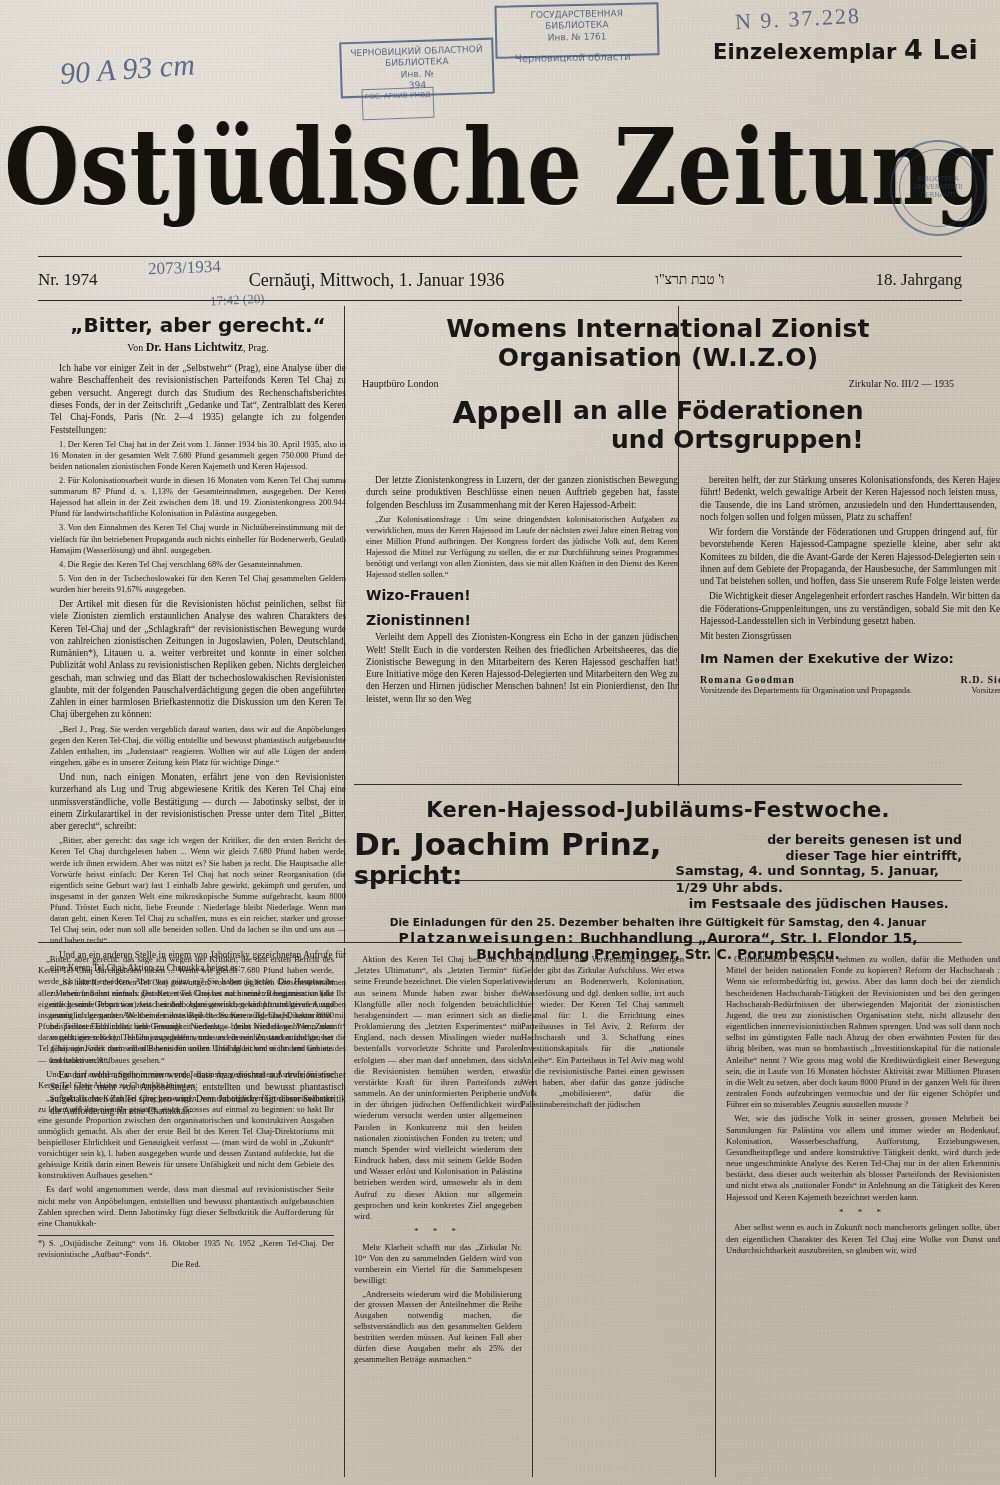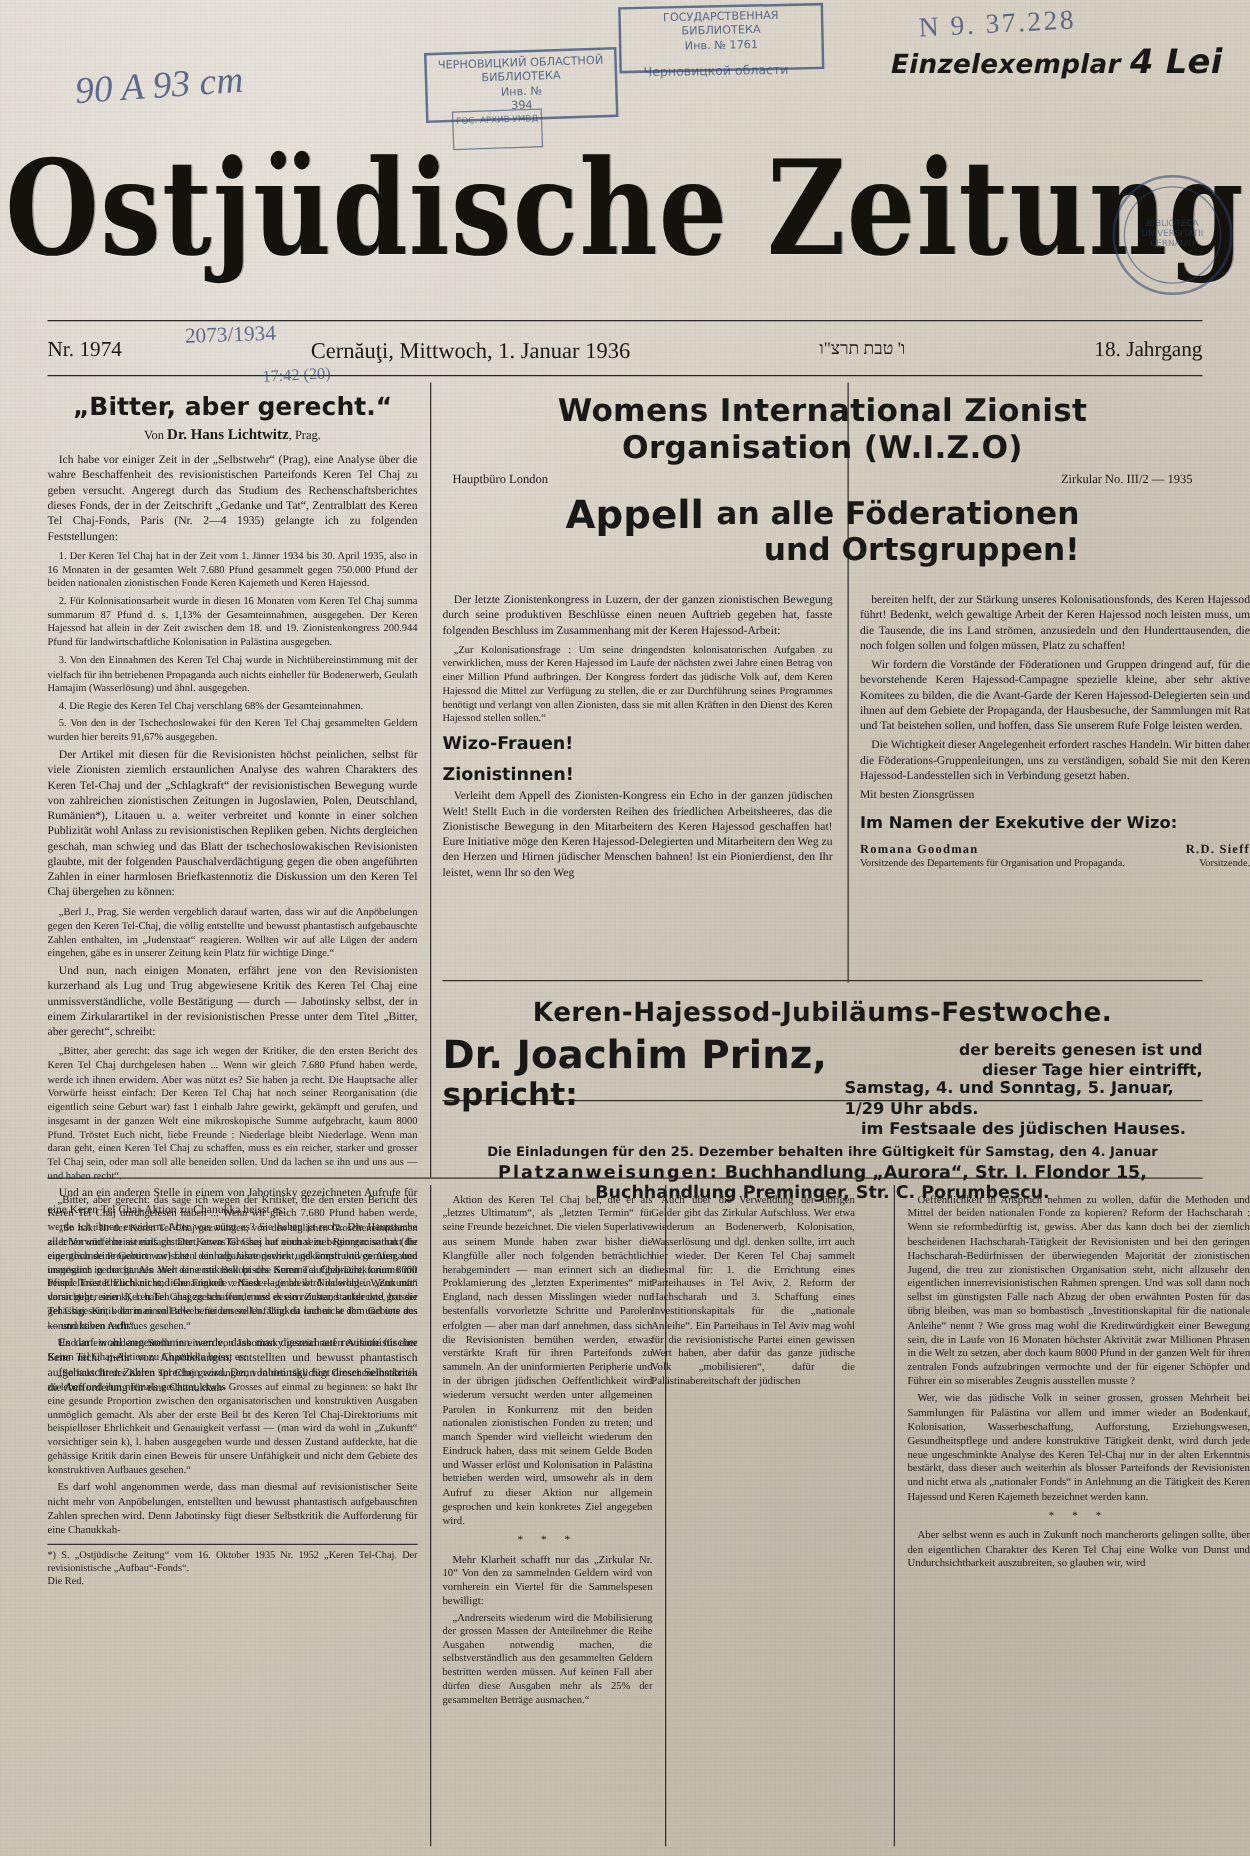--- a/index.html
+++ b/index.html
@@ -55,21 +55,21 @@
     font-family:"DejaVu Sans", sans-serif;text-align:center;padding-top:3px;
     transform:rotate(-2deg);opacity:.65;
   }
   .cherniv{
     position:absolute;left:515px;top:52px;font-size:10px;color:#2f4472;
     font-family:"DejaVu Sans", sans-serif;transform:rotate(-1deg);opacity:.7;
   }
   .einzel{
     position:absolute;right:22px;top:34px;
     font-family:"DejaVu Sans", sans-serif;font-weight:bold;
-    font-size:21px;letter-spacing:.2px;white-space:nowrap;font-style:italic;
+    font-size:21px;letter-spacing:.2px;white-space:nowrap;
   }
   .einzel .big{font-size:27px;}
   
   .masthead{
     position:absolute;top:108px;left:0;right:0;height:140px;
     text-align:center;
   }
   .masthead .title{
     font-family:"DejaVu Serif", serif;
     font-weight:bold;
@@ -118,21 +118,21 @@
   .vline{position:absolute;top:0;bottom:0;width:0;border-left:1px solid #35332d;}
   .v1{left:306px;top:0;height:636px;}
   .v2{left:306px;top:642px;bottom:0;}
   .v3{left:494px;top:642px;bottom:0;}
   .v4{left:677px;top:642px;bottom:0;}
   .v5{left:640px;top:0;height:480px;}
   .hline{position:absolute;border-top:1px solid #35332d;}
   .h1{left:316px;right:0;top:478px;}
   .h2{left:316px;right:0;top:574px;}
   .h3{left:0;right:0;top:636px;}
-  .col{position:absolute;font-size:9.3px;line-height:1.32;text-align:justify;}
+  .col{position:absolute;font-size:9.3px;line-height:1.32;text-align:justify;margin-left:12px;}
   .col p{margin:0 0 3px 0;text-indent:9px;}
   .col p.noind{text-indent:0;}
   .c-left{left:0;top:6px;width:296px;bottom:0;}
   .c-mid{left:316px;top:168px;width:312px;}
   .c-right{left:650px;top:168px;width:312px;}
   .lead-title{font-size:20px;font-weight:bold;text-align:center;font-family:"DejaVu Sans",sans-serif;margin:0 0 2px;}
   .lead-sub{font-size:12.5px;font-weight:bold;text-align:center;font-family:"DejaVu Sans",sans-serif;margin:0 0 4px;}
   .byline{font-size:10px;text-align:center;margin:0 0 6px;}
   .byline b{font-size:12px;}
   .wizo-title{
@@ -314,21 +314,21 @@
       </div>
     </div>
 
     <div class="b4">
       <p>„Bitter, aber gerecht: das sage ich wegen der Kritiker, die den ersten Bericht des Keren Tel Chaj durchgelesen haben ... Wenn wir gleich 7.680 Pfund haben werde, werde ich ihnen erwidern. Aber was nützt es? Sie haben ja recht. Die Hauptsache aller Vorwürfe heisst einfach: Der Keren Tel Chaj hat noch seiner Reorganisation (die eigentlich seine Geburt war) fast 1 einhalb Jahre gewirkt, gekämpft und gerufen, und insgesamt in der ganzen Welt eine mikroskopische Summe aufgebracht, kaum 8000 Pfund. Tröstet Euch nicht, liebe Freunde : Niederlage bleibt Niederlage. Wenn man daran geht, einen Keren Tel Chaj zu schaffen, muss es ein reicher, starker und grosser Tel Chaj sein, oder man soll alle beneiden sollen. Und da lachen se ihn und uns aus — und haben recht“.</p>
       <p>Und an ein anderen Stelle in einem von Jabotinsky gezeichneten Aufrufe für eine Keren Tel Chaj-Aktion zu Chanukka heisst es:</p>
       <p class="quote">„So hakt IIr der Keren Tel Chaj gezwungen, von den täglichen Groscheneinnahmen zu leben und ihm niemals gestattet, etwas Grosses auf einmal zu beginnen: so hakt Ihr eine gesunde Proportion zwischen den organisatorischen und konstruktiven Ausgaben unmöglich gemacht. Als aber der erste Beil bt des Keren Tel Chaj-Direktoriums mit beispielloser Ehrlichkeit und Genauigkeit verfasst — (man wird da wohl in „Zukunft“ vorsichtiger sein k), l. haben ausgegeben wurde und dessen Zustand aufdeckte, hat die gehässige Kritik darin einen Beweis für unsere Unfähigkeit und nicht dem Gebiete des konstruktiven Aufbaues gesehen.“</p>
       <p>Es darf wohl angenommen werde, dass man diesmal auf revisionistischer Seite nicht mehr von Anpöbelungen, entstellten und bewusst phantastisch aufgebauschten Zahlen sprechen wird. Denn Jabotinsky fügt dieser Selbstkritik die Aufforderung für eine Chanukkah-</p>
       <div class="footnote">
         <span>*) S. „Ostjüdische Zeitung“ vom 16. Oktober 1935 Nr. 1952 „Keren Tel-Chaj. Der revisionistische „Aufbau“-Fonds“.</span>
-        <div style="text-align:left">Die Red.</div>
+        <div style="text-align:center">Die Red.</div>
       </div>
     </div>
 
     <div class="b5">
       <p>Aktion des Keren Tel Chaj bei, die er als „letztes Ultimatum“, als „letzten Termin“ für seine Freunde bezeichnet. Die vielen Superlative aus seinem Munde haben zwar bisher die Klangfülle aller noch folgenden beträchtlich herabgemindert — man erinnert sich an die Proklamierung des „letzten Experimentes“ mit England, nach dessen Misslingen wieder nur bestenfalls vorvorletzte Schritte und Parolen erfolgten — aber man darf annehmen, dass sich die Revisionisten bemühen werden, etwas verstärkte Kraft für ihren Parteifonds zu sammeln. An der uninformierten Peripherie und in der übrigen jüdischen Oeffentlichkeit wird wiederum versucht werden unter allgemeinen Parolen in Konkurrenz mit den beiden nationalen zionistischen Fonden zu treten; und manch Spender wird vielleicht wiederum den Eindruck haben, dass mit seinem Gelde Boden und Wasser erlöst und Kolonisation in Palästina betrieben werden wird, umsowehr als in dem Aufruf zu dieser Aktion nur allgemein gesprochen und kein konkretes Ziel angegeben wird.</p>
       <div class="stars">* * *</div>
       <p>Mehr Klarheit schafft nur das „Zirkular Nr. 10“ Von den zu sammelnden Geldern wird von vornherein ein Viertel für die Sammelspesen bewilligt:</p>
       <p class="quote">„Andrerseits wiederum wird die Mobilisierung der grossen Massen der Anteilnehmer die Reihe Ausgaben notwendig machen, die selbstverständlich aus den gesammelten Geldern bestritten werden müssen. Auf keinen Fall aber dürfen diese Ausgaben mehr als 25% der gesammelten Beträge ausmachen.“</p>
     </div>
 

